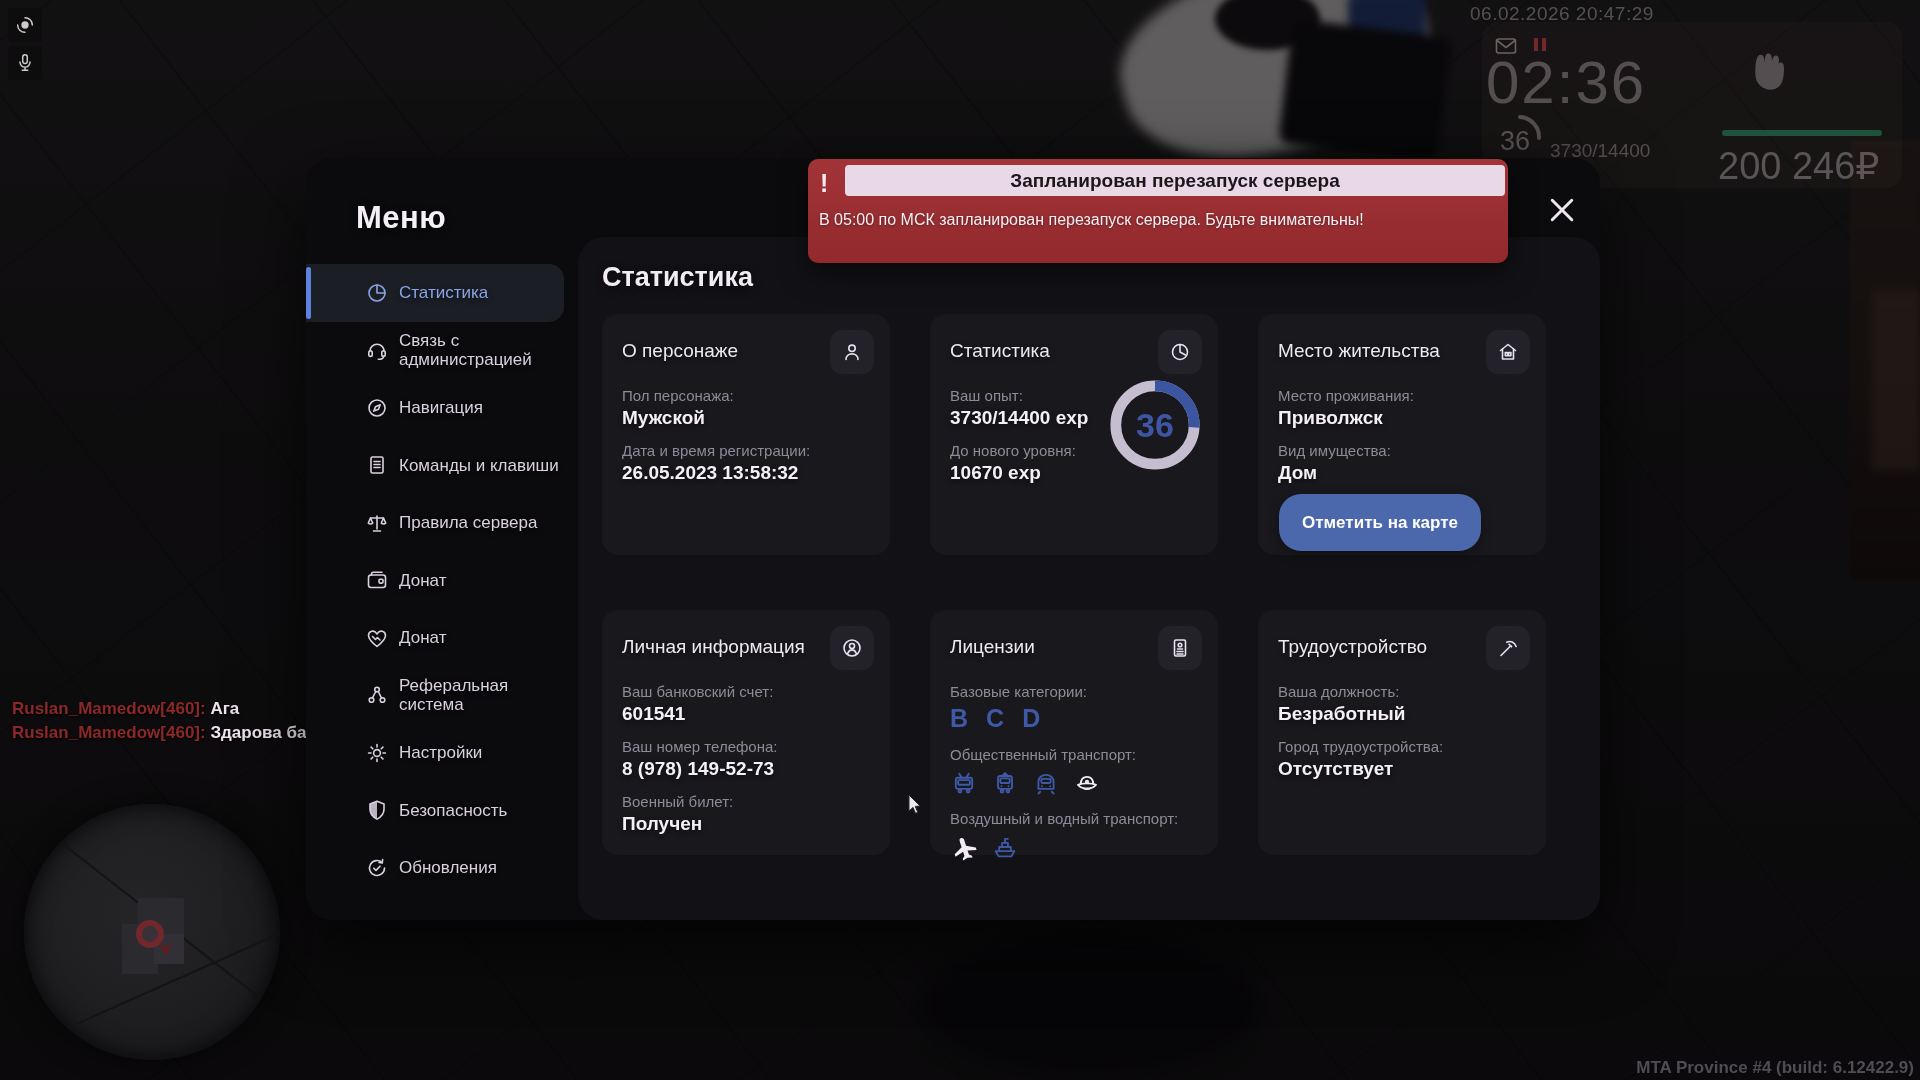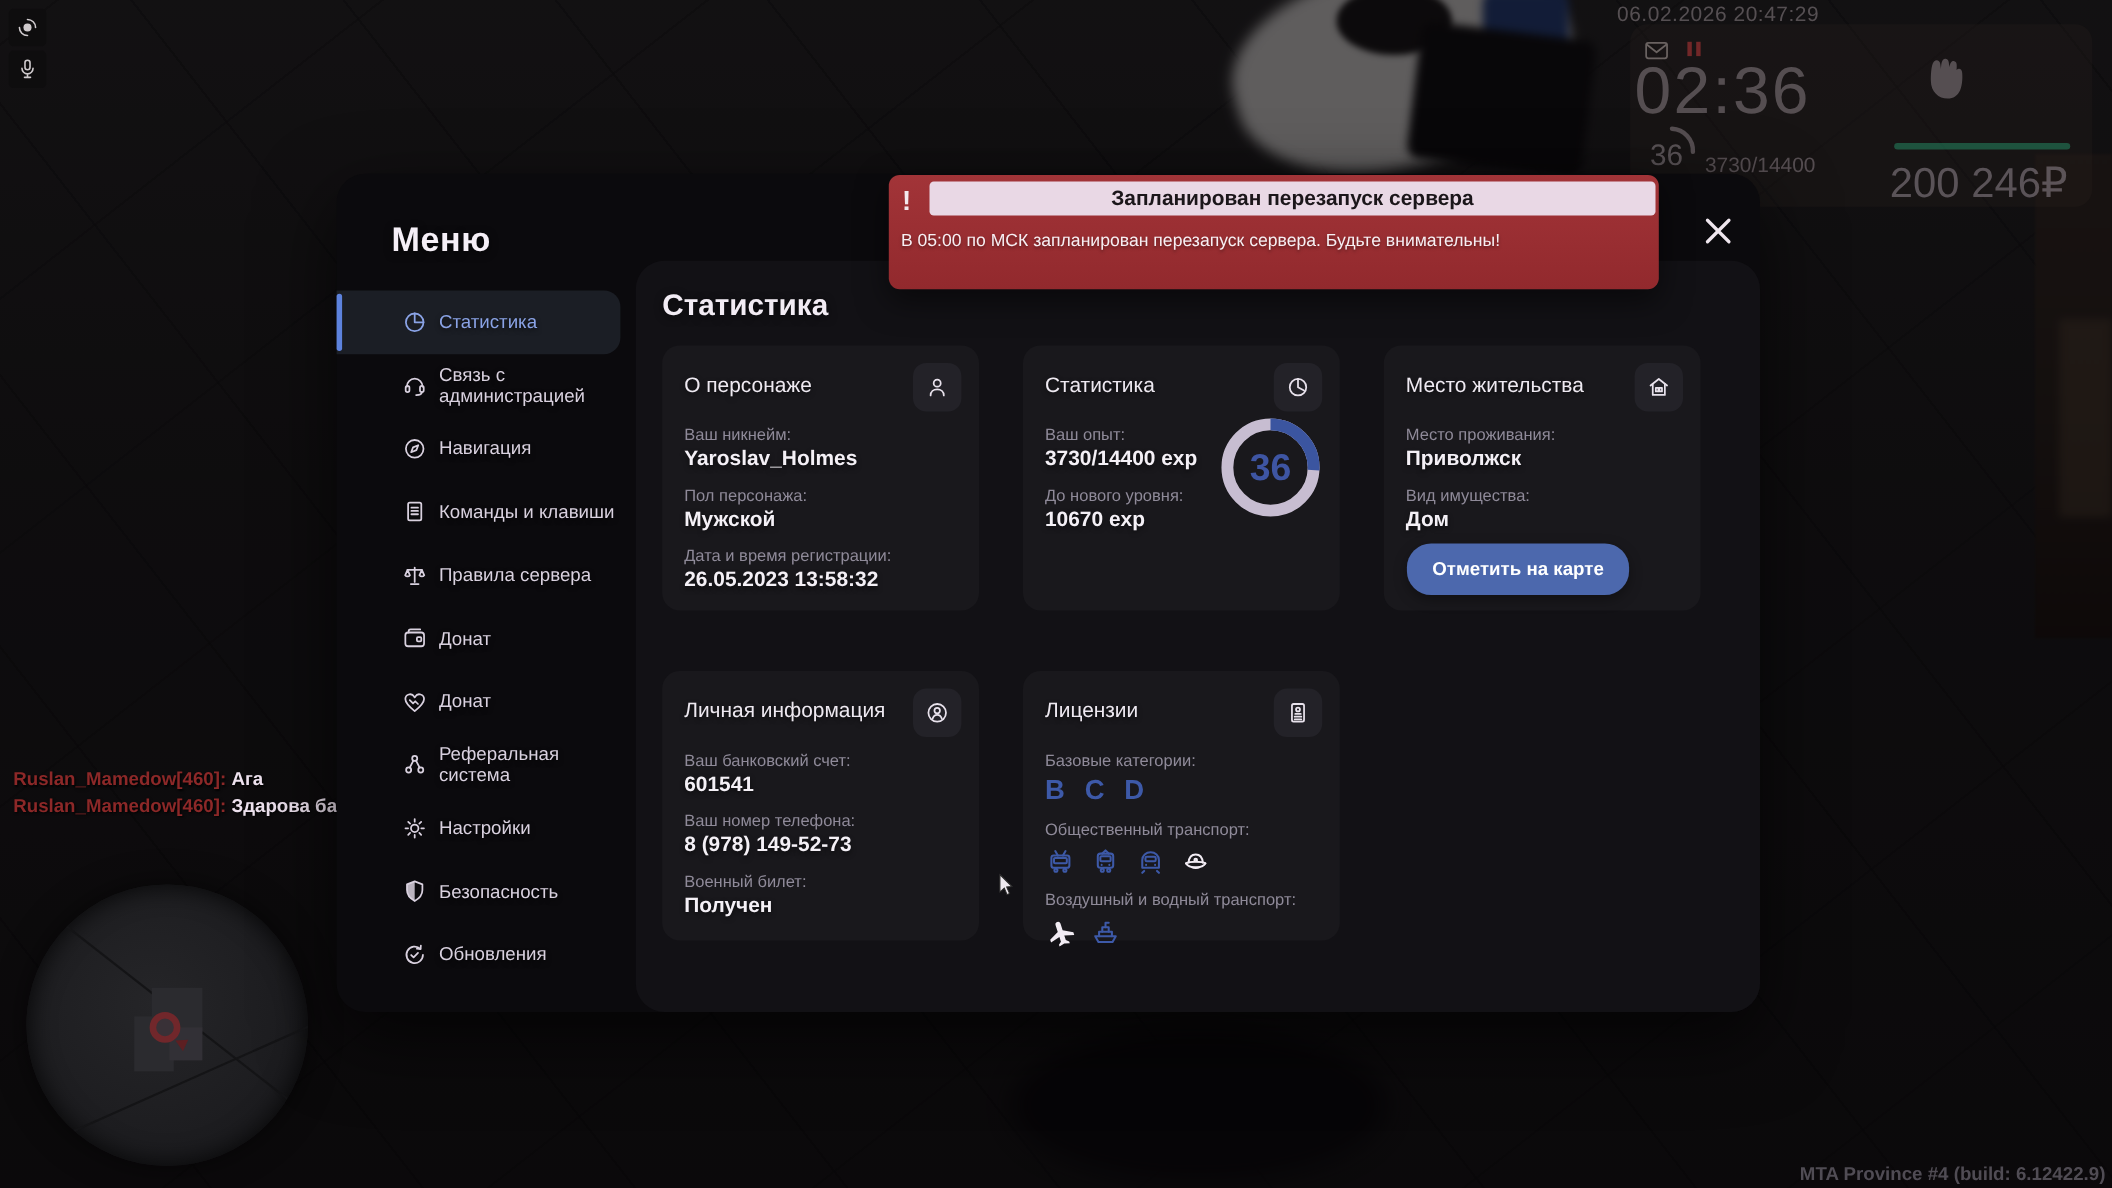--- a/index.html
+++ b/index.html
@@ -93,21 +93,21 @@
   .card-badge svg { width:24px; height:24px; }
   .field { margin-top:13px; }
   .f-label { font-size:15px; color:#8f8a99; }
   .f-value { font-size:19px; font-weight:bold; color:#f4f0f6; margin-top:3px; text-shadow:0 2px 5px rgba(0,0,0,.5); }
 
   
   .ring-wrap { position:absolute; right:14px; top:62px; width:98px; height:98px; }
   .ring-wrap svg { width:98px; height:98px; transform:rotate(-90deg); }
   .ring-num { position:absolute; inset:0; display:flex; align-items:center; justify-content:center; font-size:34px; font-weight:bold; color:#3e55a3; }
 
-  .map-btn { position:absolute; left:21px; top:180px; width:202px; height:47px; background:#4c68ad; border:none; border-radius:22px; color:#fff; font-size:17px; font-weight:bold; font-family:inherit; cursor:pointer; box-shadow:0 4px 12px rgba(0,0,0,.35); }
+  .map-btn { position:absolute; left:21px; top:180px; width:202px; height:57px; background:#4c68ad; border:none; border-radius:22px; color:#fff; font-size:17px; font-weight:bold; font-family:inherit; cursor:pointer; box-shadow:0 4px 12px rgba(0,0,0,.35); }
 
   
   .lic-label { font-size:15px; color:#8f8a99; margin-top:13px; }
   .cats { display:flex; gap:18px; margin-top:4px; }
   .cat { font-size:25px; font-weight:bold; color:#3d59a8; }
   .t-row { display:flex; gap:13px; margin-top:6px; align-items:center; }
   .t-ic { width:28px; height:28px; }
   .t-ic svg { width:28px; height:28px; }
   .t-blue { color:#3d59a8; } .t-white { color:#f2ecf4; }
 
@@ -328,24 +328,20 @@
       <section class="card r1 c1">
         <div class="card-head">
           <h3 class="card-title">О персонаже</h3>
           <div class="card-badge">
               <svg viewBox="0 0 24 24" class="ic">
                 <circle cx="12" cy="8.3" r="3.2"></circle>
                 <path d="M6 19.5 c0-3.5 2.7-5.6 6-5.6 s6 2.1 6 5.6"></path>
               </svg>
             </div>
         </div>
-        <div class="field">
-            <div class="f-label">Ваш никнейм:</div>
-            <div class="f-value">Yaroslav_Holmes</div>
-          </div>
         <div class="field">
             <div class="f-label">Пол персонажа:</div>
             <div class="f-value">Мужской</div>
           </div>
         <div class="field">
             <div class="f-label">Дата и время регистрации:</div>
             <div class="f-value">26.05.2023 13:58:32</div>
           </div>
       </section>
 
@@ -479,20 +475,40 @@
               </svg></span>
           <span class="t-ic t-blue"><svg viewBox="0 0 24 24" class="ic">
                 <path d="M4 15.5 h16 l-2.5 4.5 h-11 Z"></path>
                 <path d="M7 15.5 V12 h10 v3.5"></path>
                 <path d="M9.5 12 V8.5 h5 V12"></path>
                 <path d="M12 8.5 V5 h2.5"></path>
               </svg></span>
         </div>
       </section>
 
+      <section class="card r2 c3">
+        <div class="card-head">
+          <h3 class="card-title">Трудоустройство</h3>
+          <div class="card-badge">
+              <svg viewBox="0 0 24 24" class="ic">
+                <path d="M5 19.5 L14.8 9.7"></path>
+                <path d="M10.8 6.2 C14.3 4.3 18.6 6.3 20.1 10.4"></path>
+                <path d="M13 8.2 l2.6 2.6"></path>
+              </svg>
+            </div>
+        </div>
+        <div class="field">
+            <div class="f-label">Ваша должность:</div>
+            <div class="f-value">Безработный</div>
+          </div>
+        <div class="field">
+            <div class="f-label">Город трудоустройства:</div>
+            <div class="f-value">Отсутствует</div>
+          </div>
+      </section>
     </div>
   </div>
 
   <div class="banner">
     <span class="bang">!</span>
     <div class="ban-head">
       <span class="ban-title">Запланирован перезапуск сервера</span>
     </div>
     <div class="ban-body">В 05:00 по МСК запланирован перезапуск сервера. Будьте внимательны!</div>
   </div>

